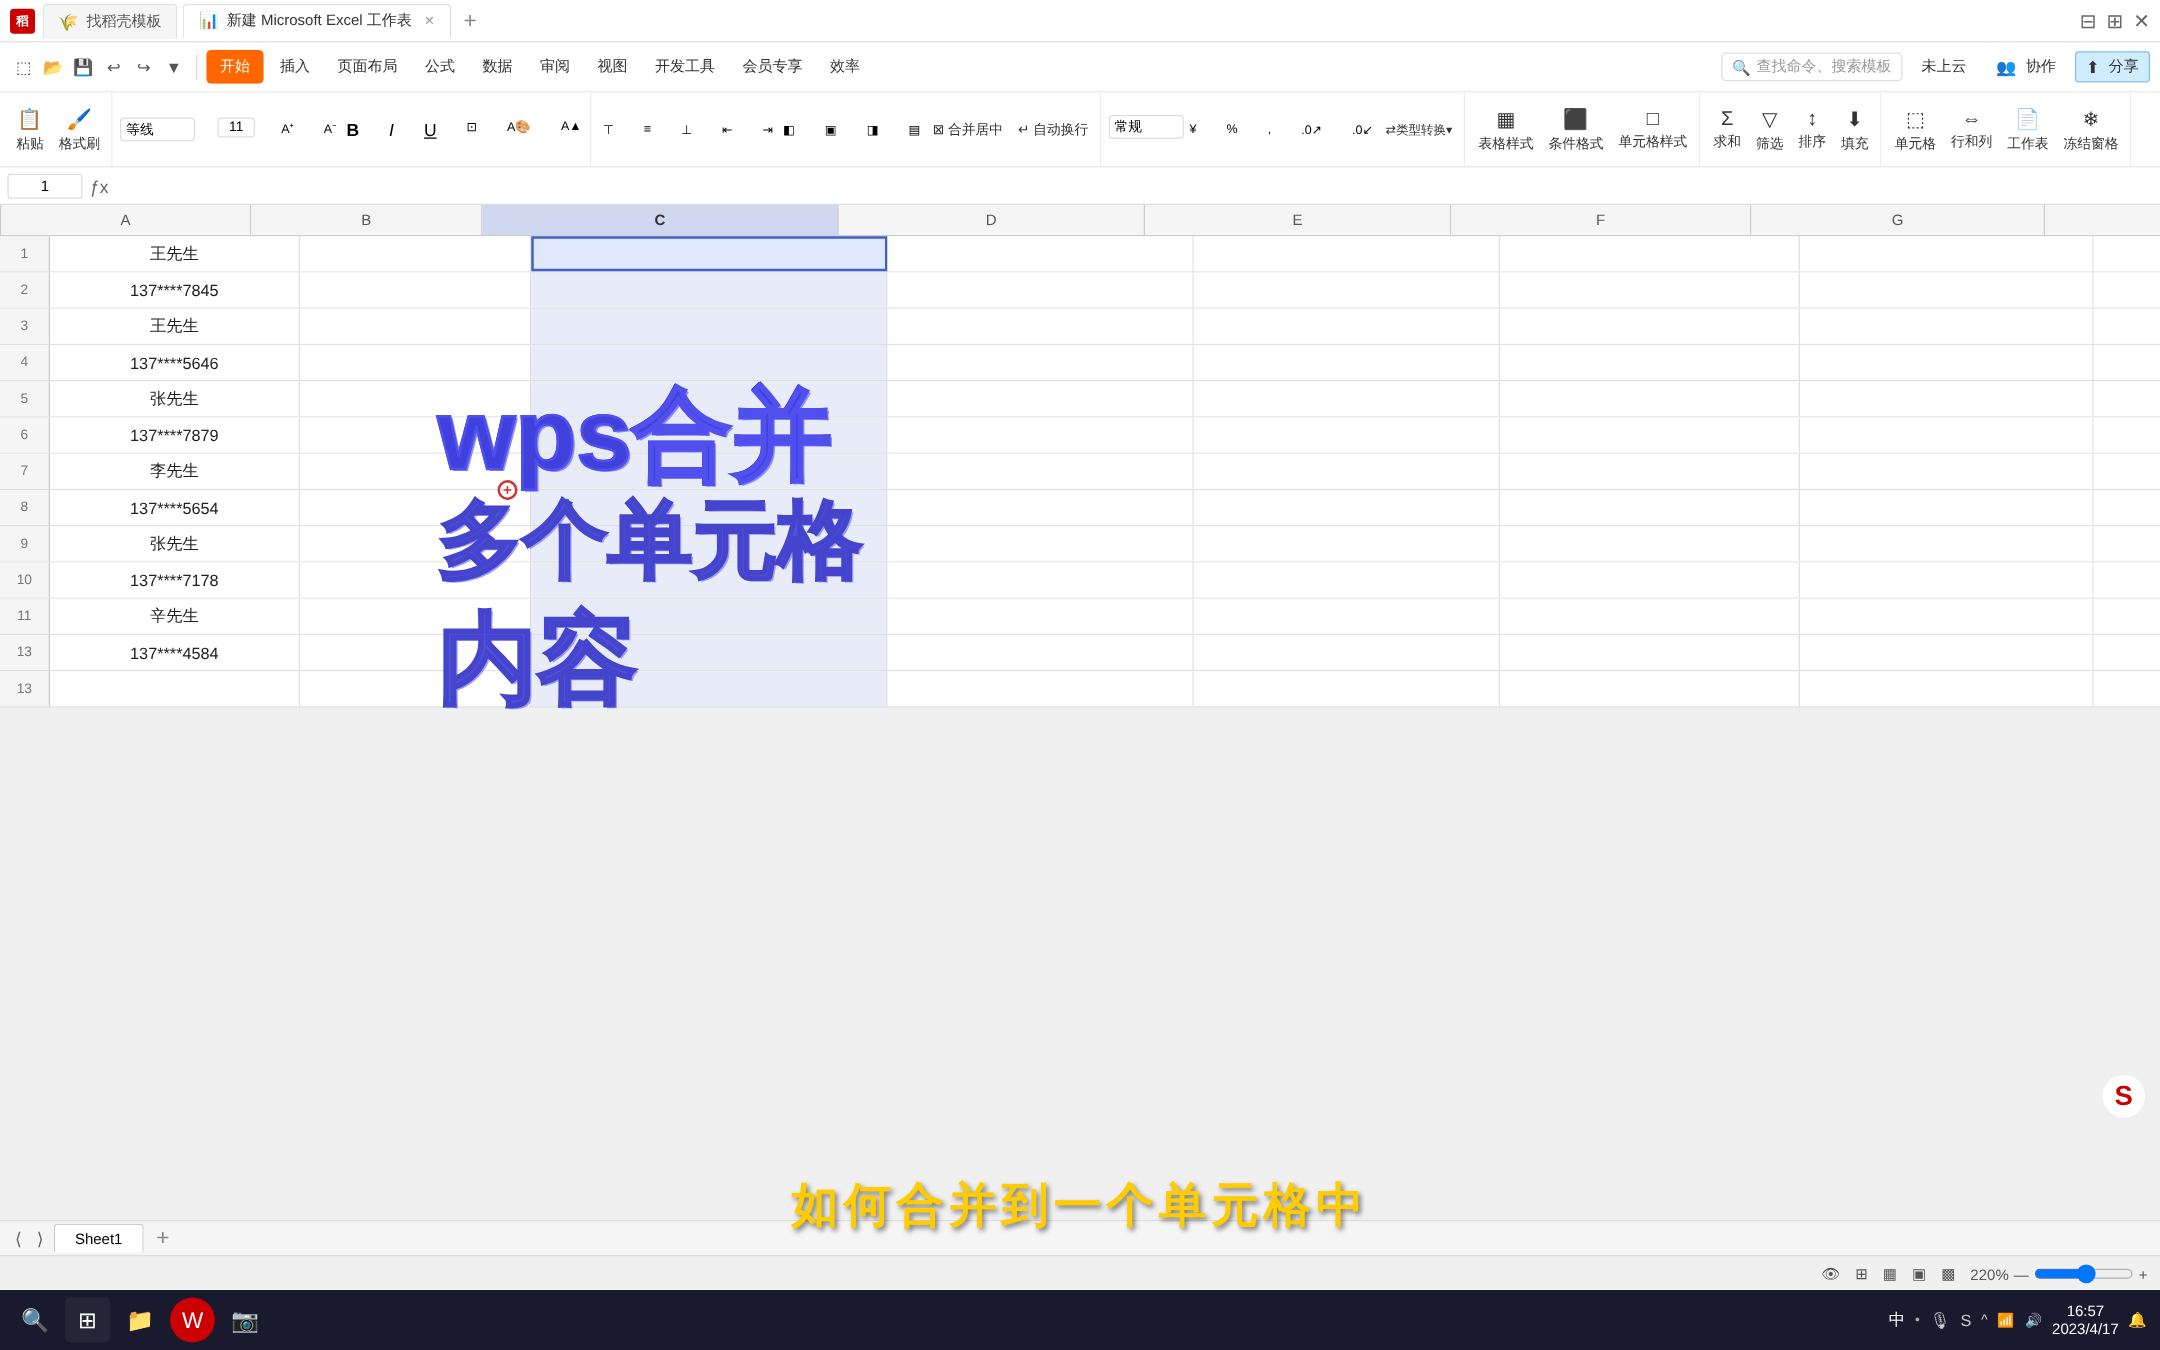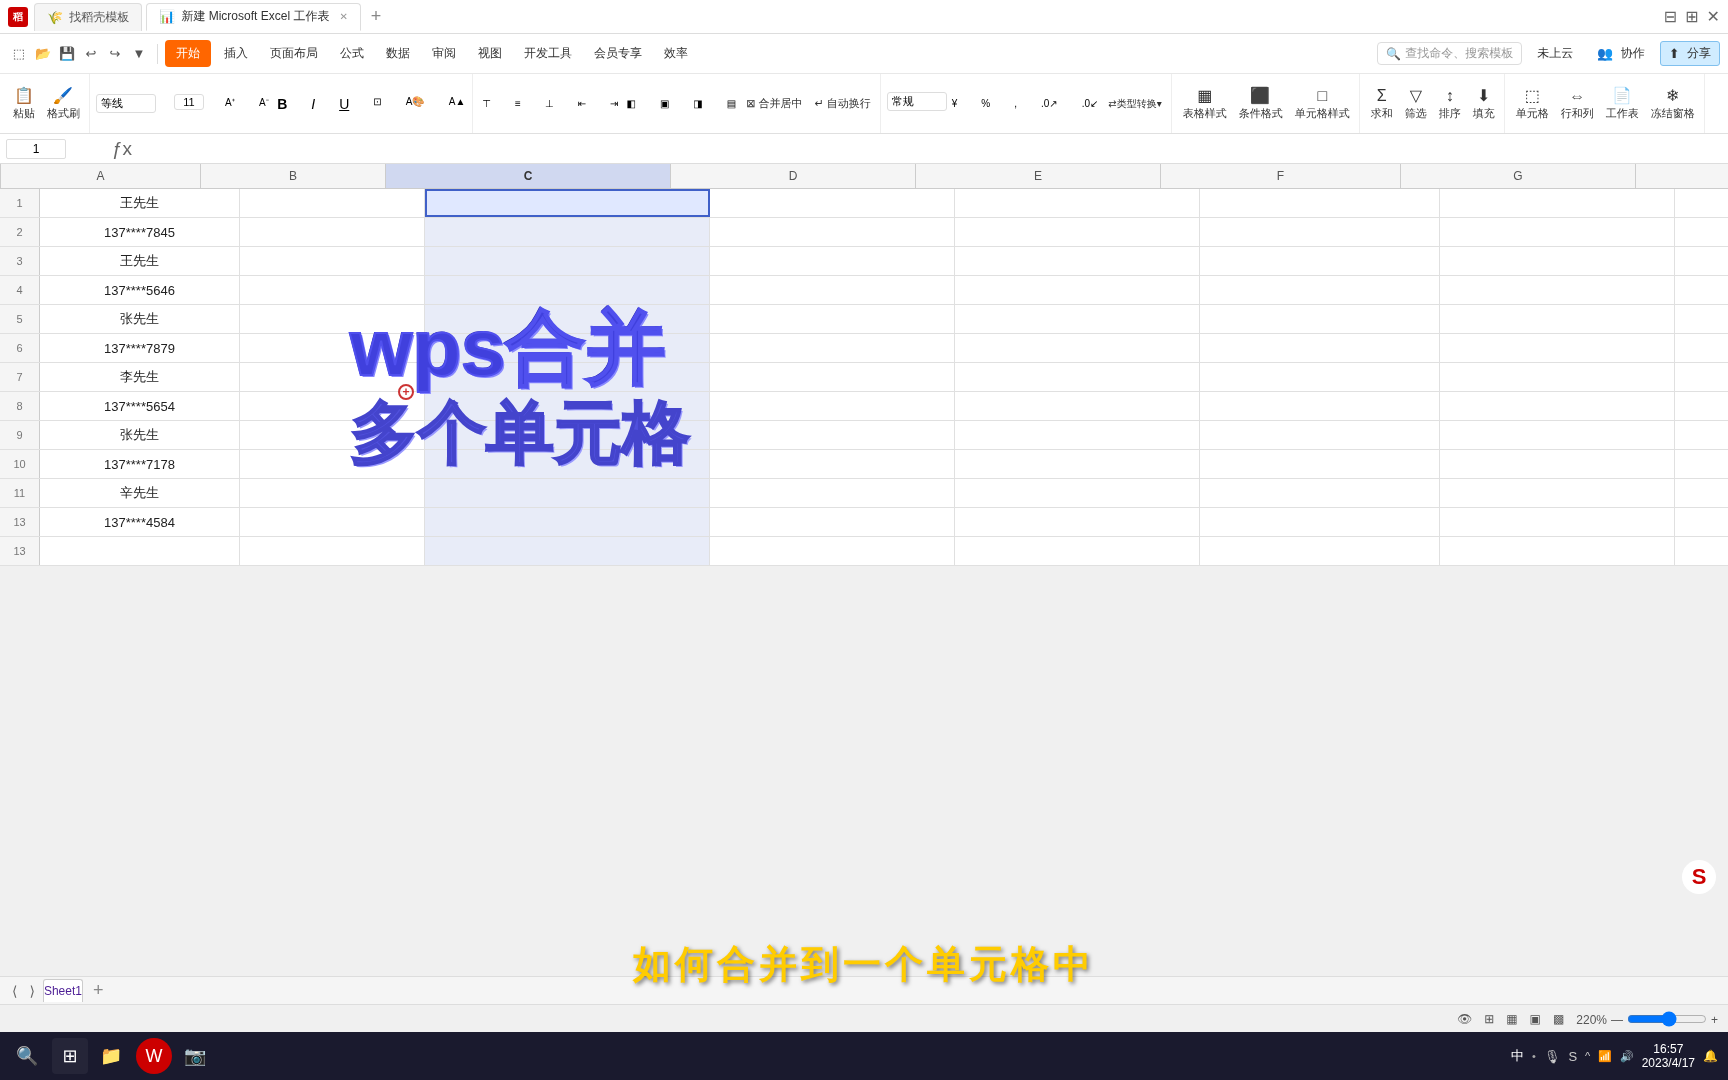--- a/index.html
+++ b/index.html
@@ -88,21 +88,21 @@
       display: flex;
       align-items: center;
       border-bottom: 1px solid #ddd;
       padding: 0 6px;
       gap: 6px;
     }
     .name-box {
       width: 60px; border: 1px solid #ddd; border-radius: 2px;
       text-align: center; font-size: 12px; padding: 2px 4px;
     }
-    .formula-icon { font-size: 19px; color: #666; margin-left: 40px; }
+    .formula-icon { font-size: 14px; color: #666; }
     .formula-input { flex: 1; border: none; outline: none; font-size: 12px; color: #333; }
 
     
     #spreadsheet {
       display: flex; flex-direction: column;
       flex: 1; overflow: hidden;
     }
     #grid-container {
       flex: 1; overflow: hidden; position: relative;
     }
@@ -202,24 +202,24 @@
       height: 32px;
       background: #f5f5f5;
       display: flex;
       align-items: center;
       border-top: 1px solid #ddd;
       padding: 0 8px;
       gap: 4px;
     }
     .sheet-nav { font-size: 14px; color: #666; cursor: pointer; padding: 0 4px; }
     .sheet-tab {
-      padding: 4px 0; font-size: 12px;
+      padding: 4px 16px; font-size: 12px;
       background: #fff; border: 1px solid #ccc;
       border-bottom: none; border-radius: 3px 3px 0 0;
-      cursor: pointer; color: #4c1d95;
+      cursor: pointer; color: #000000;
     }
     .sheet-add { font-size: 18px; color: #888; cursor: pointer; padding: 0 6px; }
 
     
     #status-bar {
       height: 28px;
       background: #f0f0f0;
       display: flex;
       align-items: center;
       padding: 0 10px;
@@ -630,20 +630,21 @@
       <div class="cell col-g"></div>
       <div class="cell col-h"></div>
     </div>
       </div>
 
     <div class="cell-cursor"></div>
 
     <div id="overlay">
       <div class="overlay-title">wps合并</div>
       <div class="overlay-sub">多个单元格</div>
+      <div class="overlay-sub2">内容</div>
     </div>
 
     <div id="wps-logo">S</div>
   </div>
 </div>
 
 <div id="bottom-overlay">
   <div class="bottom-text">如何合并到一个单元格中</div>
 </div>
 

